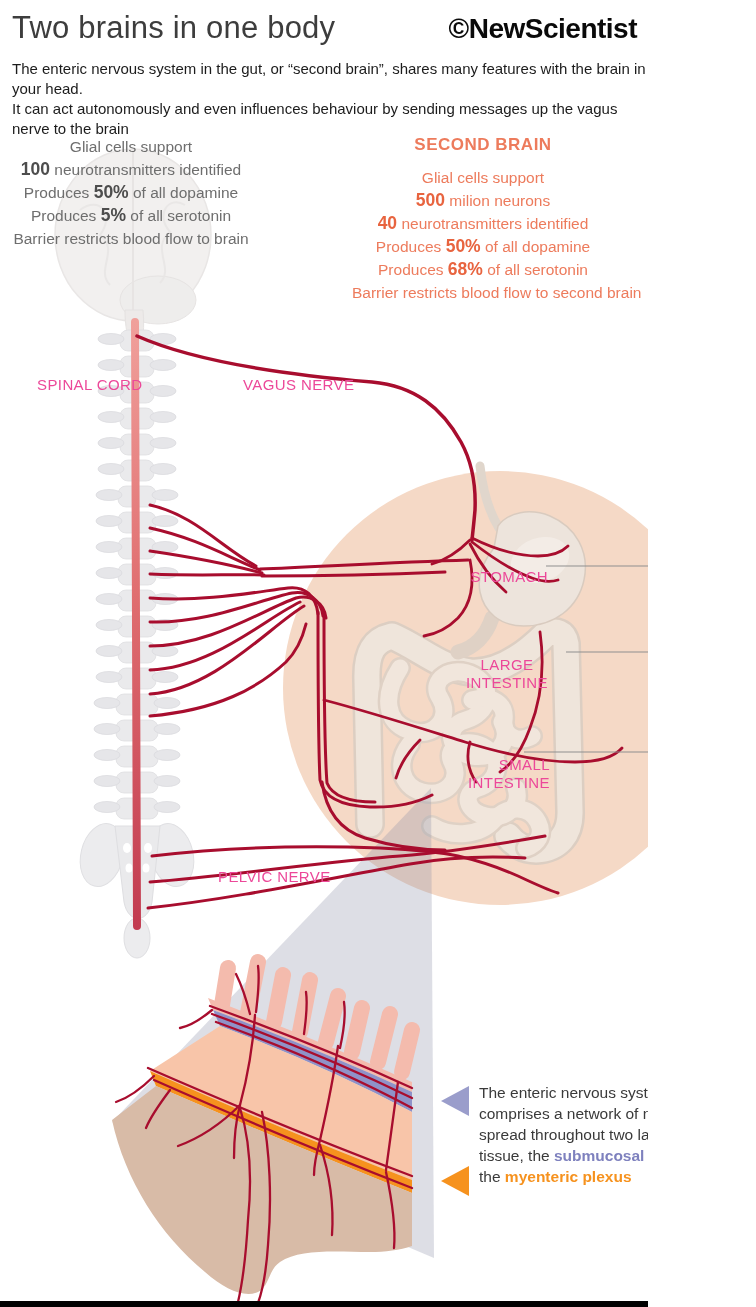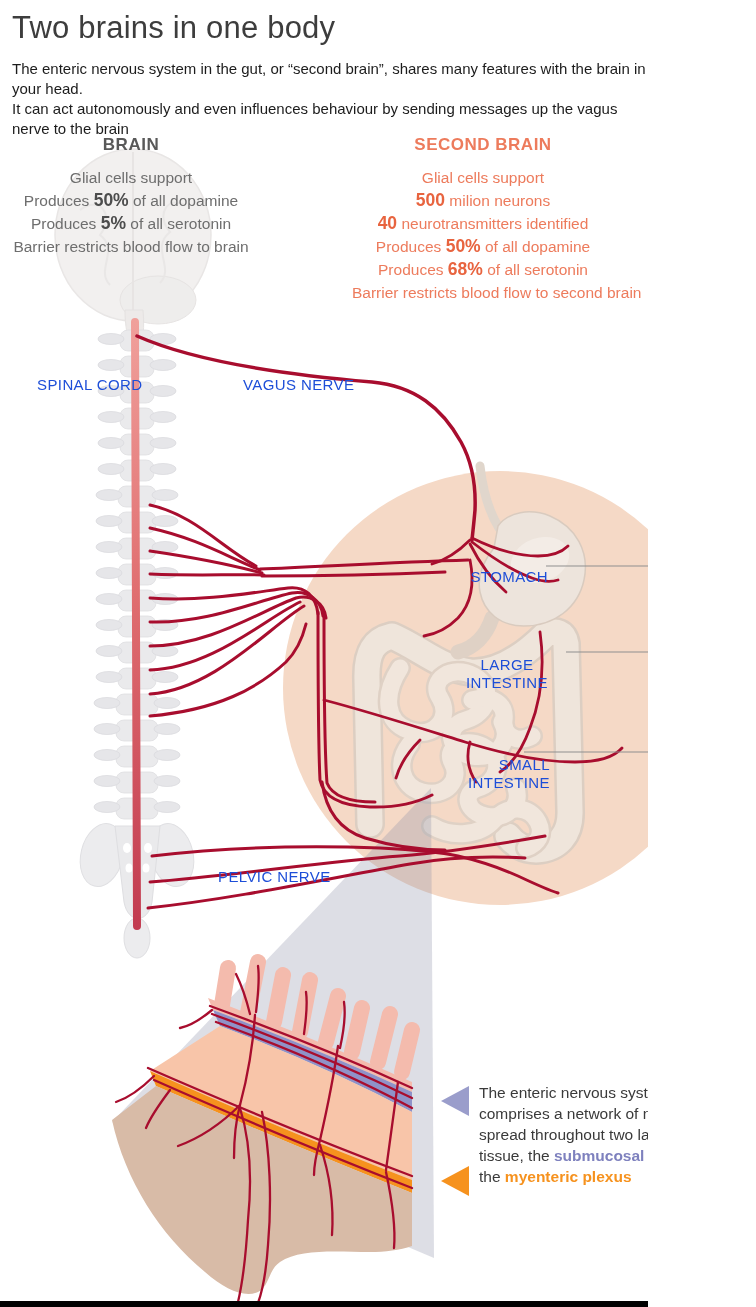--- a/index.html
+++ b/index.html
@@ -20,21 +20,21 @@
   .stat-line .num{font-weight:bold;font-size:17.5px;}
   .col-brain{left:0;top:135px;}
   .col-brain .heading{color:var(--heading-gray);}
   .col-brain .stat-line{color:var(--gray-text);}
   .col-brain .num{color:var(--gray-bold);}
   .col-second{left:352px;top:135px;}
   .col-second .heading{color:var(--salmon-text);}
   .col-second .stat-line{color:var(--salmon-text);}
   .col-second .num{color:var(--salmon-bold);}
   
-  .alabel{font-size:15px;letter-spacing:0.4px;color:#1d4ed8;white-space:pre-line;}
+  .alabel{font-size:15px;letter-spacing:0.4px;color:#ec4899;white-space:pre-line;}
   .lbl-spinal{left:37px;top:376px;}
   .lbl-vagus{left:243px;top:376px;}
   .lbl-stomach{right:100px;top:568px;text-align:right;}
   .lbl-large{right:100px;top:656px;text-align:center;line-height:18px;}
   .lbl-small{right:98px;top:756px;text-align:right;line-height:18px;}
   .lbl-pelvic{left:218px;top:868px;}
   
   .annotation{left:479px;top:1082px;width:252px;font-size:15.5px;line-height:21px;color:#3a3a3a;}
   .annotation .seg-purple{color:var(--purple-text);font-weight:bold;}
   .annotation .seg-orange{color:var(--orange);font-weight:bold;}
@@ -283,29 +283,30 @@
         <path d="M320,1145 C330,1175 334,1205 332,1235"></path>
         <path d="M386,1172 C392,1200 396,1225 394,1248"></path>
         <path d="M154,1076 C140,1090 128,1098 116,1102"></path>
         <path d="M170,1090 C158,1106 150,1118 146,1128"></path>
         <path d="M212,1010 C200,1020 190,1026 180,1028"></path>
       </g>
     </g>
   </svg>
 
   <div class="abs title">Two brains in one body</div>
+  <div class="abs logo">©NewScientist</div>
   <div class="abs subtitle">
     <div>The enteric nervous system in the gut, or “second brain”, shares many features with the brain in your head.</div>
     <div>It can act autonomously and even influences behaviour by sending messages up the vagus nerve to the brain</div>
   </div>
 
   <div class="abs stat-col col-brain">
-    <div class="heading">BRAIN</div>
     <div>
         <div class="stat-line"><span>Glial cells support</span></div>
+        <div class="stat-line"><span class="num">100</span><span> neurotransmitters identified</span></div>
         <div class="stat-line"><span>Produces </span><span class="num">50%</span><span> of all dopamine</span></div>
         <div class="stat-line"><span>Produces </span><span class="num">5%</span><span> of all serotonin</span></div>
         <div class="stat-line"><span>Barrier restricts blood flow to brain</span></div>
       </div>
   </div>
   <div class="abs stat-col col-second">
     <div class="heading">SECOND BRAIN</div>
     <div>
         <div class="stat-line"><span>Glial cells support</span></div>
         <div class="stat-line"><span class="num">500</span><span> milion neurons</span></div>

